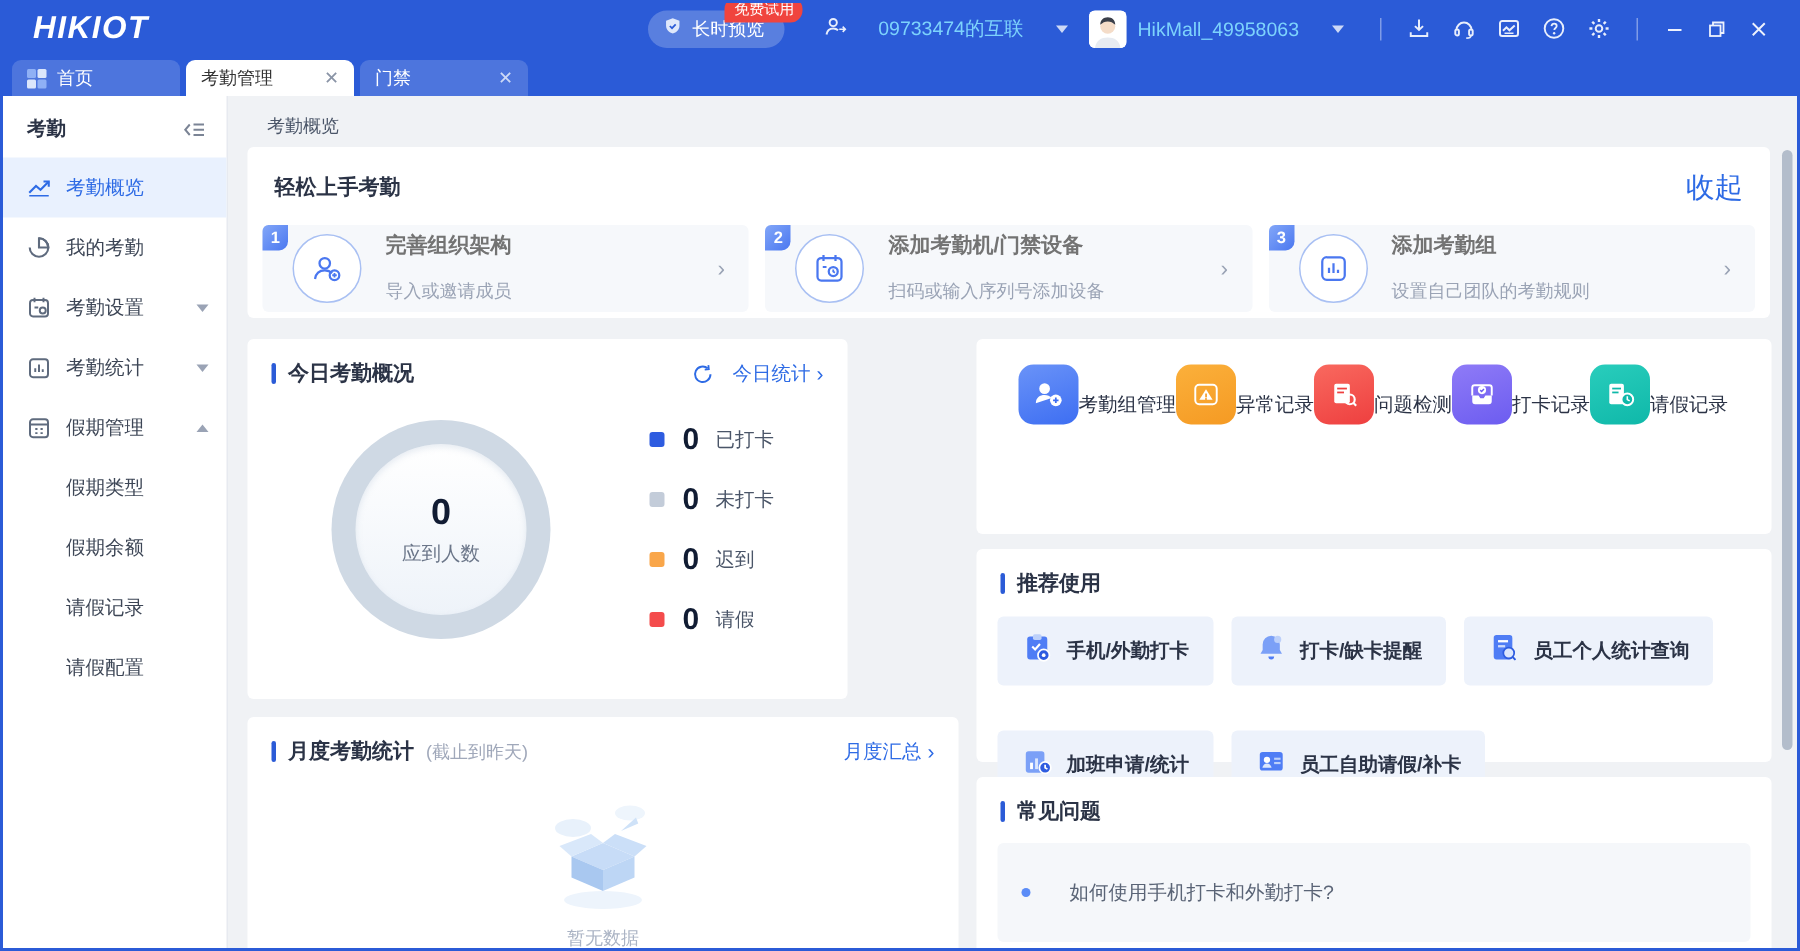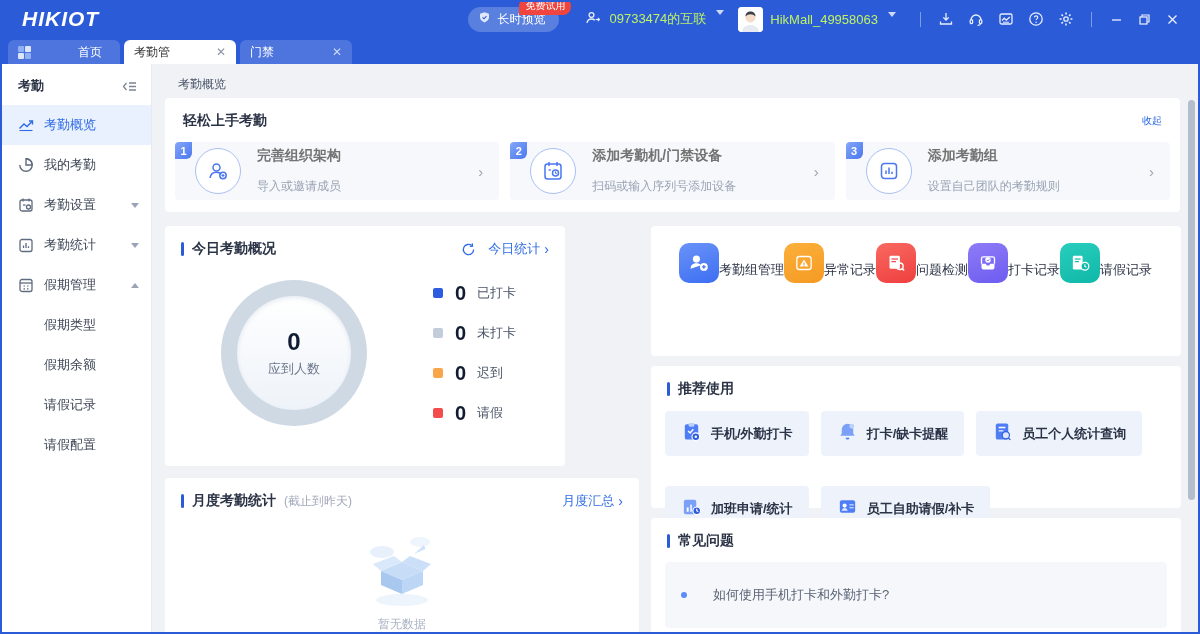--- a/index.html
+++ b/index.html
@@ -5,31 +5,31 @@
   * { margin:0; padding:0; box-sizing:border-box; }
   html,body { width:1200px; height:634px; font-family:"Liberation Sans", sans-serif; }
   .window { position:relative; width:1200px; height:634px; background:#f0f2f5; border:2px solid #2b5bd7; overflow:hidden; }
 
   
   .topbar { position:absolute; left:-2px; top:-2px; width:1200px; height:38px; background:#2b5bd7; display:flex; align-items:center; padding:0 14px 0 22px; color:#fff; }
   .logo { font-size:21px; font-weight:bold; font-style:italic; letter-spacing:1px; color:#fff; }
   .topbar-spacer { flex:1; }
   .preview-pill { position:relative; display:flex; align-items:center; gap:6px; background:rgba(255,255,255,.22); border-radius:14px; padding:4px 14px 4px 10px; font-size:12px; color:#fff; margin-right:26px; }
   .trial-badge { position:absolute; top:-9px; right:-12px; background:#f0443e; color:#fff; font-size:10px; padding:1px 6px 2px; border-radius:8px 8px 8px 0; white-space:nowrap; }
-  .org-group, .user-group { display:flex; gap:8px; font-size:13px; color:#bef264; margin-right:14px; }
+  .org-group, .user-group { display:flex; align-items:center; gap:20px; font-size:13px; color:#7dd3fc; margin-right:14px; }
   .caret-down { width:0; height:0; border-left:4px solid transparent; border-right:4px solid transparent; border-top:5px solid #cdd9f6; margin-left:2px; }
   .avatar { width:25px; height:25px; border-radius:4px; background:#fff; overflow:hidden; margin-right:7px; }
   .hbar-sep { width:1px; height:15px; background:rgba(255,255,255,.4); margin:0 10px; }
   .hicon { width:30px; height:26px; display:flex; align-items:center; justify-content:center; cursor:pointer; }
   .hicon svg { display:block; }
   .winctl { width:28px; height:26px; display:flex; align-items:center; justify-content:center; font-size:16px; color:#eef2fd; cursor:pointer; }
 
   
   .tabbar { position:absolute; left:-2px; top:36px; width:1200px; height:26px; background:#2b5bd7; display:flex; align-items:flex-end; padding-left:8px; }
-  .tab { height:24px; width:112px; display:flex; align-items:center; padding:0 10px; font-size:12px; color:#fff; background:rgba(255,255,255,.16); border-radius:6px 6px 0 0; margin-right:4px; cursor:pointer;gap:40px; }
+  .tab { height:24px; width:112px; display:flex; align-items:center; padding:0 10px; font-size:12px; color:#fff; background:rgba(255,255,255,.16); border-radius:6px 6px 0 0; margin-right:4px; cursor:pointer; }
   .tab.active { background:#fff; color:#333; }
   .tab .tab-label { flex:1; white-space:nowrap; overflow:hidden; }
   .tab-close { font-size:12px; color:#cdd9f6; padding-left:6px; cursor:pointer; }
   .tab.active .tab-close { color:#8a94a6; }
   .grid-icon { width:13px; height:13px; display:grid; grid-template-columns:6px 6px; grid-template-rows:6px 6px; gap:1px; margin-right:7px; }
   .grid-icon span { border-radius:1px; }
   .grid-icon span:nth-child(1){background:#8fb0f5;} .grid-icon span:nth-child(2){background:#dbe6fb;}
   .grid-icon span:nth-child(3){background:#dbe6fb;} .grid-icon span:nth-child(4){background:#8fb0f5;}
 
   
@@ -55,21 +55,21 @@
   .ctitle { font-size:14px; font-weight:bold; color:#2b3346; }
   .csub { font-size:12px; color:#a0a8ba; margin-left:8px; }
   .crow-spacer { flex:1; }
   .clink { font-size:13px; color:#2e6be5; cursor:pointer; display:flex; align-items:center; gap:4px; }
   .clink .chev::after { content:"›"; font-size:14px; color:#2e6be5; }
 
   
   .onboard { left:12px; top:34px; right:18px; height:114px; }
   .ob-head { display:flex; align-items:center; padding:14px 18px 0 18px; }
   .ob-title { font-size:14px; font-weight:bold; color:#2b3346; }
-  .ob-collapse { font-size:10px; color:#2e6be5; cursor:pointer; }
+  .ob-collapse { font-size:19px; color:#2e6be5; cursor:pointer; }
   .steps { display:flex; gap:11px; padding:12px 10px 0 10px; }
   .step { position:relative; flex:1; height:58px; background:#f6f8fb; border-radius:4px; display:flex; align-items:center; padding:0 16px 0 20px; cursor:pointer; }
   .step-badge { position:absolute; left:0; top:0; width:17px; height:17px; background:linear-gradient(135deg,#83a7f8,#4a77f0); color:#fff; font-size:11px; font-weight:bold; display:flex; align-items:center; justify-content:center; border-radius:4px 0 6px 0; }
   .step-ic { width:46px; height:46px; border-radius:50%; border:1px solid #a9c0f3; background:#fff; display:flex; align-items:center; justify-content:center; margin-right:16px; flex:0 0 auto; }
   .step-txt { flex:1; }
   .step-title { font-size:14px; font-weight:bold; color:#737373; margin-bottom:13px; white-space:nowrap; }
   .step-desc { font-size:12px; color:#9aa3b5; white-space:nowrap; }
   .step-chev { color:#9aa3b5; font-size:15px; }
 
   

